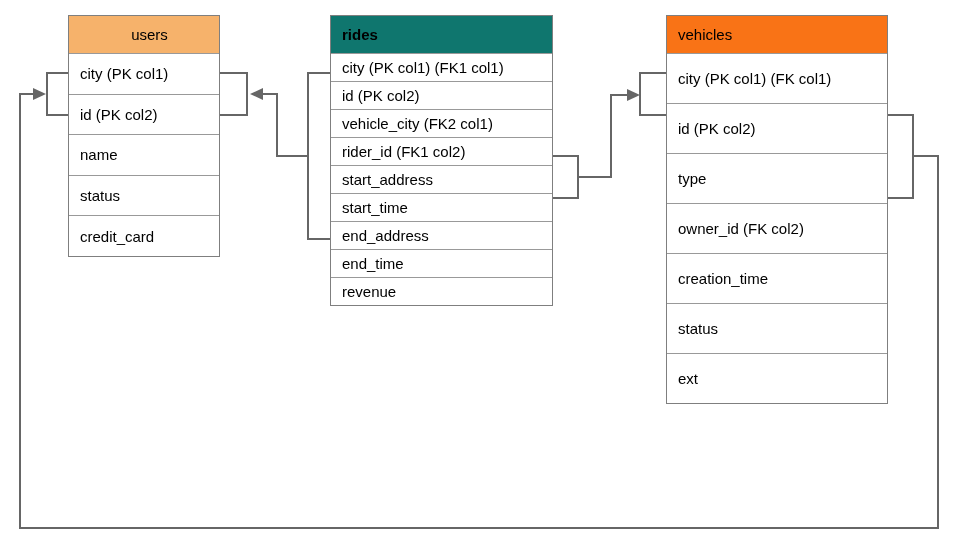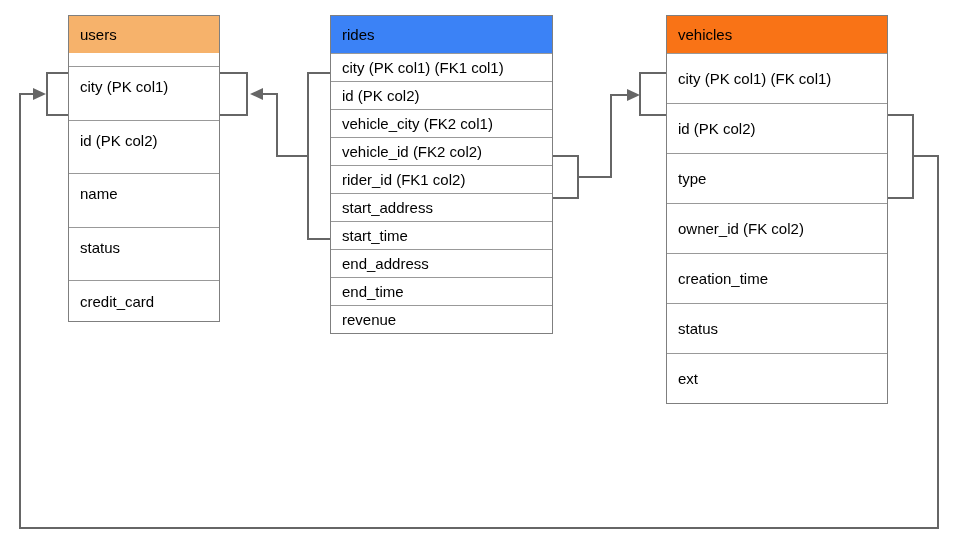--- a/index.html
+++ b/index.html
@@ -38,25 +38,25 @@
     align-items: center;
     padding-left: 11px;
     border-top: 1px solid #999999;
     background: #ffffff;
     white-space: nowrap;
     overflow: hidden;
   }
   .t-users    { left: 68px;  top: 15px; width: 152px; }
   .t-rides    { left: 330px; top: 15px; width: 223px; }
   .t-vehicles { left: 666px; top: 15px; width: 222px; }
-  .t-users .trow    { height: 40.6px; margin-top: 13px; }
+  .t-users .trow    { height: 40.6px; }
   .t-rides .trow    { height: 28px; text-align: center; }
   .t-vehicles .trow { height: 50px; }
-  .h-users    { background: #F6B26B; }
-  .h-rides    { background: #3b82f6; }
+  .h-users    { background: #F6B26B; justify-content: center; }
+  .h-rides    { background: #0f766e; font-weight: bold; }
   .h-vehicles { background: #f97316; }
   .conn { stroke: #666666; stroke-width: 2; fill: none; }
   .arrowhead { fill: #666666; stroke: none; }
 </style>
 </head>
 <body>
 
 <div class="canvas">
 
   <svg class="connectors" viewBox="0 0 960 540">
@@ -88,21 +88,20 @@
     <div class="trow">credit_card</div>
   </div>
 
   <div class="db-table t-rides">
     <div class="thead h-rides">
       <span>rides</span>
     </div>
     <div class="trow">city (PK col1) (FK1 col1)</div>
     <div class="trow">id (PK col2)</div>
     <div class="trow">vehicle_city (FK2 col1)</div>
-    <div class="trow">vehicle_id (FK2 col2)</div>
     <div class="trow">rider_id (FK1 col2)</div>
     <div class="trow">start_address</div>
     <div class="trow">start_time</div>
     <div class="trow">end_address</div>
     <div class="trow">end_time</div>
     <div class="trow">revenue</div>
   </div>
 
   <div class="db-table t-vehicles">
     <div class="thead h-vehicles">

